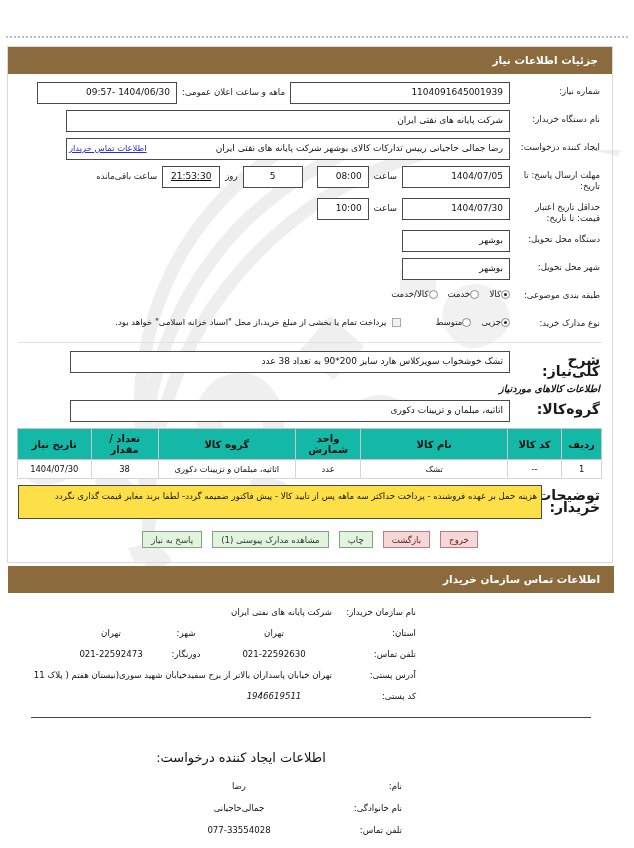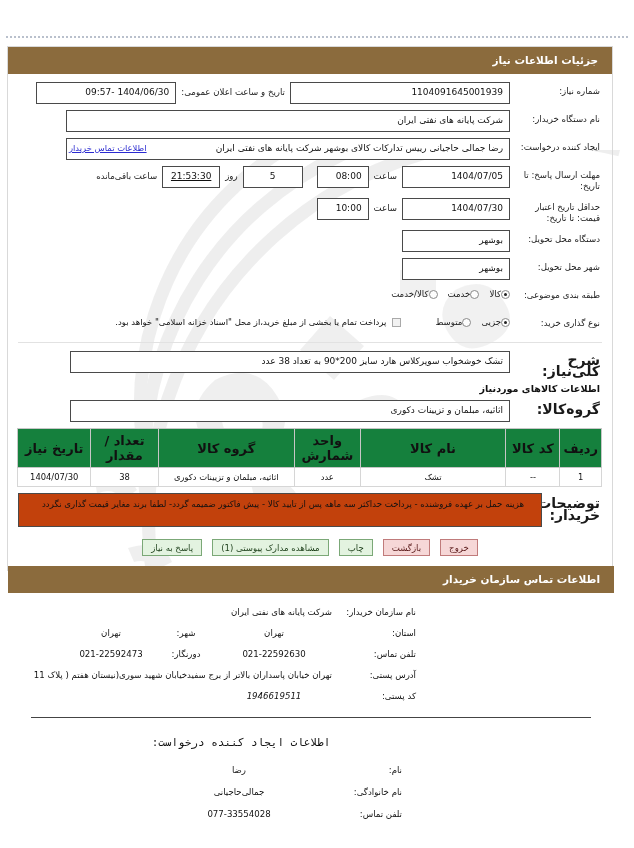--- a/index.html
+++ b/index.html
@@ -153,57 +153,58 @@
     font-weight: bold;
     font-size: 14px;
   }
   .section-title {
     font-size: 9.6px;
     font-weight: bold;
     color: #111;
     text-align: right;
     margin: 6px 0 6px 0;
     padding-right: 2px;
+    font-style: italic;
   }
 
   
   table.items {
     width: 585px;
     border-collapse: collapse;
     margin: 2px auto 6px auto;
     background: #fff;
   }
   table.items th {
-    background: #15803d;
+    background: #14b8a6;
     border: 1px solid #c6c6c6;
-    font-size: 13px;
+    font-size: 10px;
     font-weight: bold;
     color: #111;
     padding: 4px 3px;
     text-align: center;
   }
   table.items td {
     border: 1px solid #d6d6d6;
     font-size: 8.4px;
     color: #111;
     padding: 4px 3px;
     text-align: center;
     background: #ffffff;
   }
 
   
   .remark-box {
     border: 1px solid #4a4a4a;
-    background: #c2410c;
+    background: #fde047;
     width: 524px;
     min-height: 34px;
     font-size: 8.6px;
     line-height: 13px;
     color: #111;
-    padding: 4px 17px;
+    padding: 4px 4px;
     text-align: right;
   }
 
   
   .btnbar {
     display: flex;
     flex-direction: row;
     justify-content: center;
     align-items: center;
     gap: 10px;
@@ -234,25 +235,24 @@
   .info-lbl2  { width: 60px; flex: 0 0 60px; text-align: center; }
   .info-val2  { width: 120px; flex: 0 0 120px; text-align: center; }
   .info-val-wide { flex: 1 1 auto; text-align: center; }
 
   .hr-solid {
     border-top: 1px solid #444;
     width: 560px;
     margin: 16px auto 0 auto;
   }
   .req-title {
-    font-size: 11px; color:#111;
+    font-size: 13px; color:#111;
     text-align: center;
-    margin: 18px 0 16px 0;
+    margin: 32px 0 16px 0;
     padding-right: 140px;
-    font-family: Liberation Mono, monospace;
   }
   .reqrow {
     display:flex; flex-direction:row; align-items:baseline;
     margin-bottom: 12px; font-size: 8.6px; color:#111;
   }
   .req-lbl { width: 80px; flex:0 0 80px; text-align:right; padding-right: 2px; }
   .req-val { width: 170px; flex:0 0 170px; text-align:center; }
 </style>
 </head>
 <body>
@@ -286,21 +286,21 @@
 
   <div class="card">
 
     <div class="section-header">جزئیات اطلاعات نیاز</div>
 
     <div class="body-pad">
 
       <div class="row">
         <div class="lbl">شماره نیاز:</div>
         <div class="fieldbox f-wide">1104091645001939</div>
-        <div class="inline-lbl">تاریخ و ساعت اعلان عمومی:</div>
+        <div class="inline-lbl">ماهه و ساعت اعلان عمومی:</div>
         <div class="fieldbox f-med">1404/06/30 -09:57</div>
       </div>
 
       <div class="row">
         <div class="lbl">نام دستگاه خریدار:</div>
         <div class="fieldbox f-big">شرکت پایانه های نفتی ایران</div>
       </div>
 
       <div class="row">
         <div class="lbl">ایجاد کننده درخواست:</div>
@@ -344,21 +344,21 @@
           <span class="radio on"></span>
           <span class="radio-text">کالا</span>
           <span class="radio"></span>
           <span class="radio-text">خدمت</span>
           <span class="radio"></span>
           <span class="radio-text">کالا/خدمت</span>
         </div>
       </div>
 
       <div class="row">
-        <div class="lbl">نوع گذاری خرید:</div>
+        <div class="lbl">نوع مدارک خرید:</div>
         <div style="display:flex; align-items:center; padding-top:3px;">
           <span class="radio on"></span>
           <span class="radio-text">جزیی</span>
           <span class="radio"></span>
           <span class="radio-text">متوسط</span>
           <span class="checkbox" style="margin-right:24px;"></span>
           <span class="note-text">پرداخت تمام یا بخشی از مبلغ خرید،از محل "اسناد خزانه اسلامی" خواهد بود.</span>
         </div>
       </div>
 

